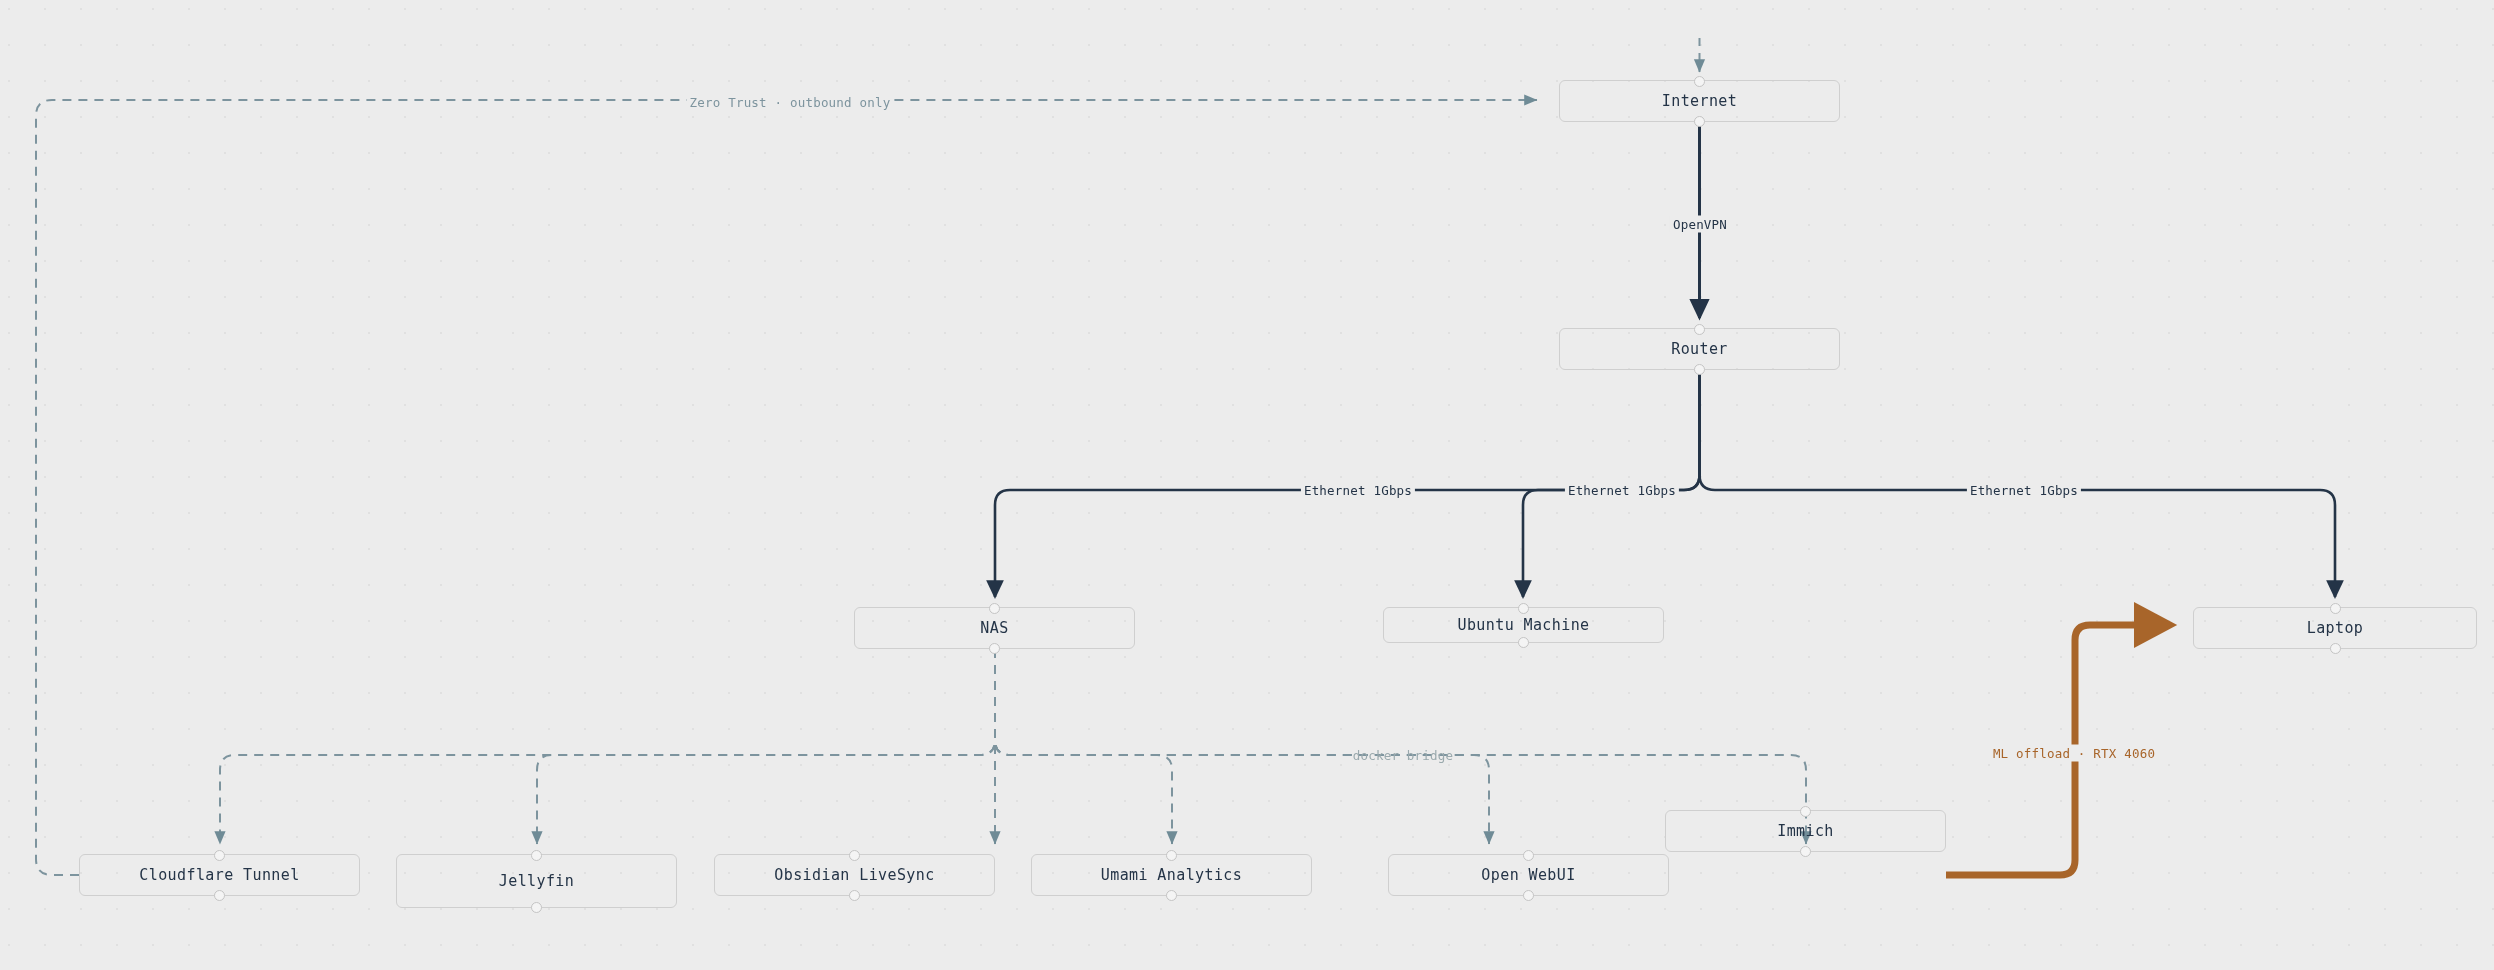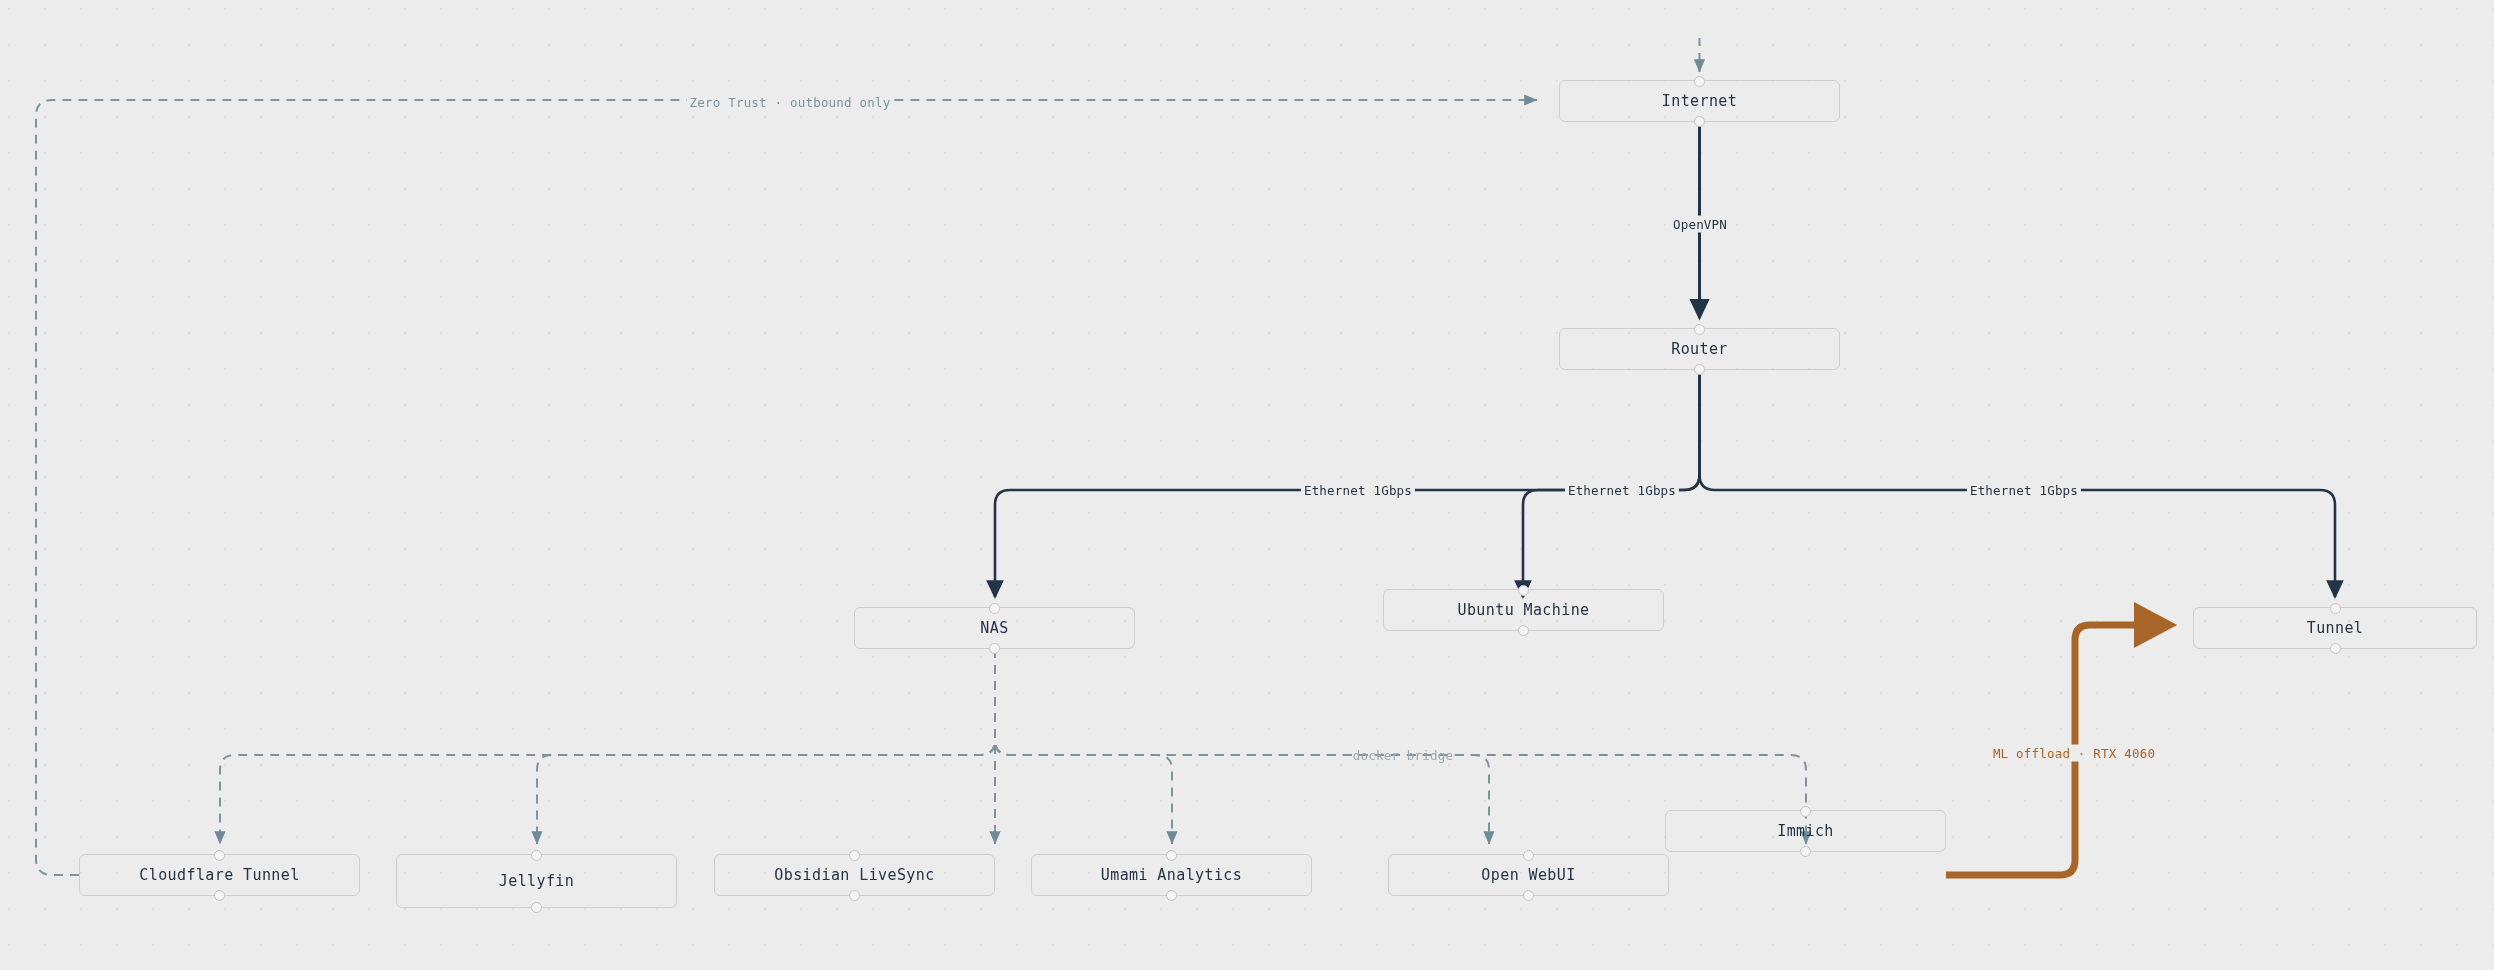--- a/index.html
+++ b/index.html
@@ -160,29 +160,29 @@
     <span class="lbl">Router</span>
     <span class="handle bottom"></span>
   </div>
 
   <div class="node" style="left:854px; top:607px; width:281px; height:42px;">
     <span class="handle top"></span>
     <span class="lbl">NAS</span>
     <span class="handle bottom"></span>
   </div>
 
-  <div class="node" style="left:1383px; top:589px; width:281px; height:42px;">
+  <div class="node" style="left:1383px; top:607px; width:281px; height:36px;">
     <span class="handle top"></span>
     <span class="lbl">Ubuntu Machine</span>
     <span class="handle bottom"></span>
   </div>
 
   <div class="node" style="left:2193px; top:607px; width:284px; height:42px;">
     <span class="handle top"></span>
-    <span class="lbl">Tunnel</span>
+    <span class="lbl">Laptop</span>
     <span class="handle bottom"></span>
   </div>
 
   <div class="node" style="left:79px; top:854px; width:281px; height:42px;align-items:center;">
     <span class="handle top"></span>
     <span class="lbl">Cloudflare Tunnel</span>
     <span class="handle bottom"></span>
   </div>
 
   <div class="node" style="left:396px; top:854px; width:281px; height:54px;">

